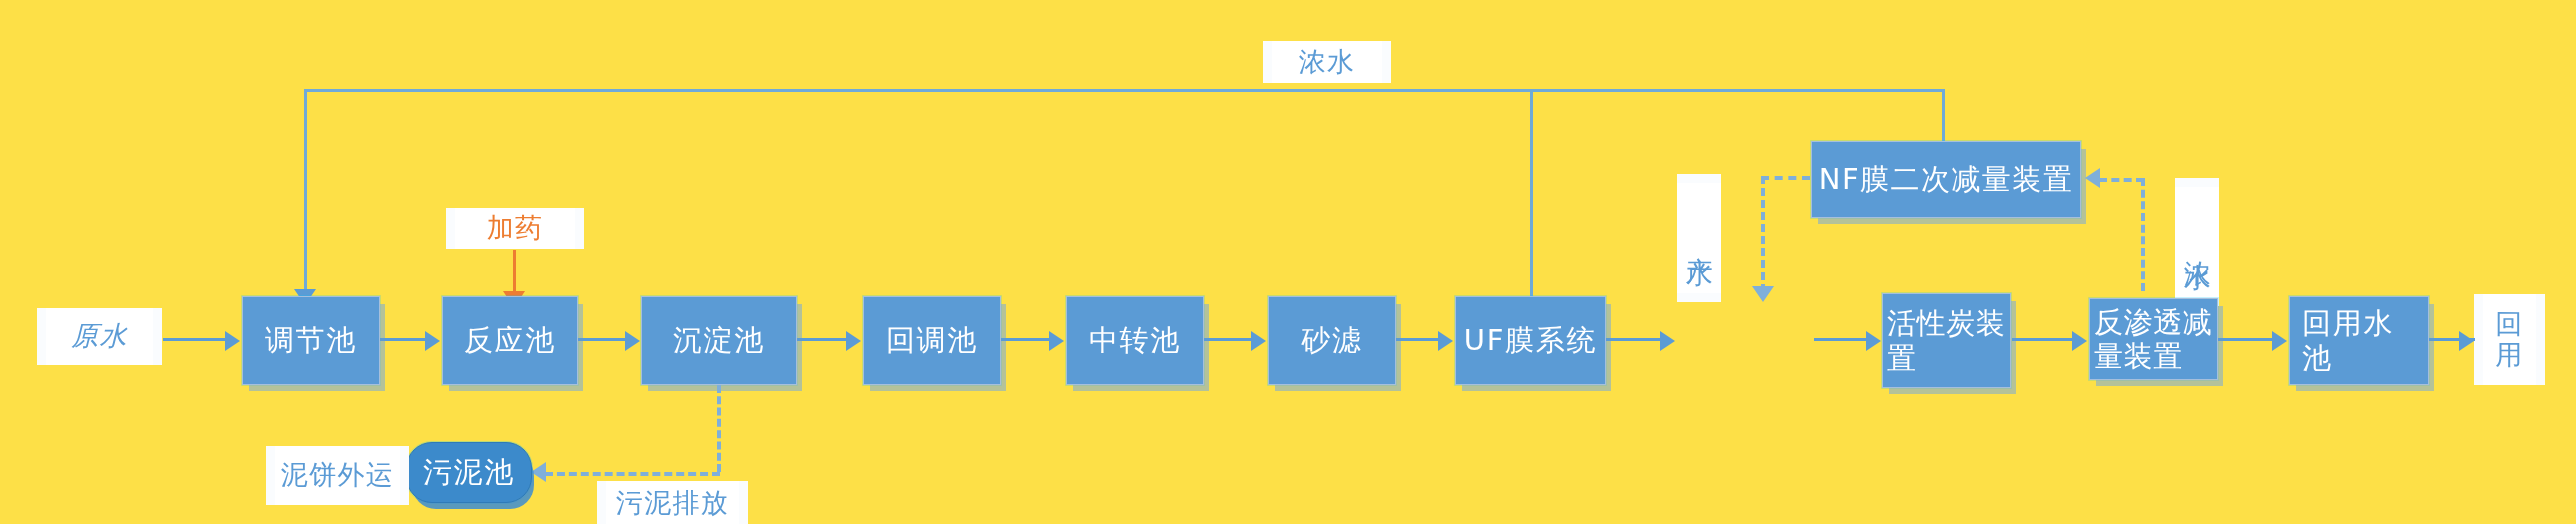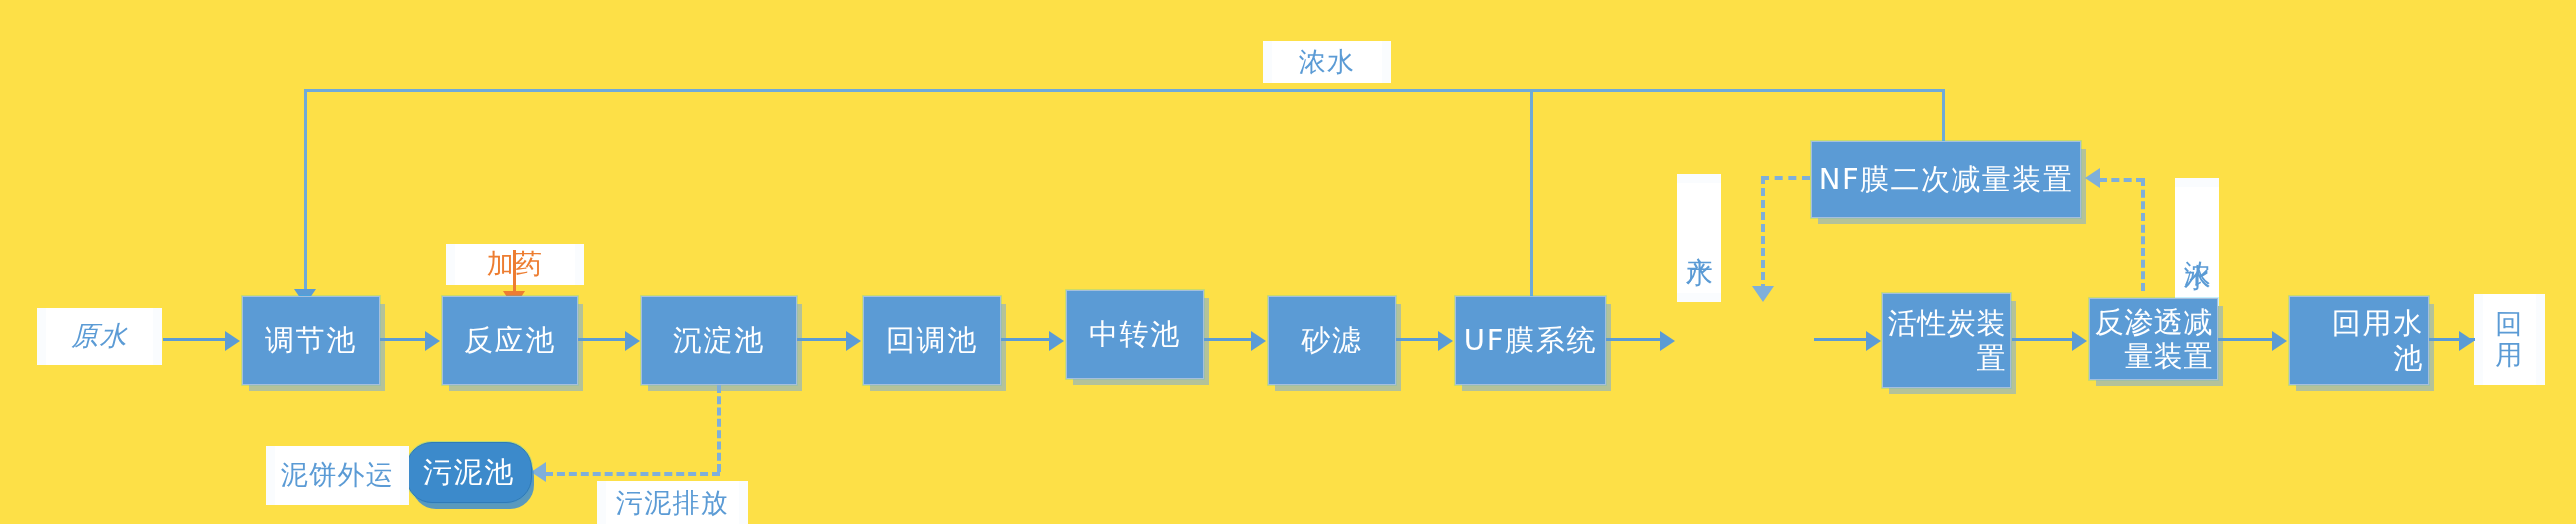--- a/index.html
+++ b/index.html
@@ -19,21 +19,21 @@
   
   .node {
     position: absolute;
     box-sizing: border-box;
     background: #5B9BD5;
     border: 1px solid #A6BFDC;
     color: #FFFFFF;
     display: flex;
     align-items: center;
     justify-content: center;
-    text-align: right;
+    text-align: left;
     line-height: 1.18;
     letter-spacing: 0.06em;
     font-size: 29px;
     box-shadow: 6px 7px 0 -1px rgba(120,170,220,0.55),
                 0 0 0 1px rgba(0,200,255,0.20);
   }
   .node .lbl { display: block; padding: 0 4px; }
 
   
   .node.two-line { letter-spacing: 0.02em; }
@@ -59,21 +59,21 @@
     display: flex;
     align-items: center;
     justify-content: center;
     text-align: center;
     font-size: 27px;
     letter-spacing: 0.05em;
     line-height: 1.12;
     border-left: 9px solid #FAFCFE;
     border-right: 9px solid #FAFCFE;
   }
-  .tag.orange { color: #ED7D31; margin-top: 36px; }
+  .tag.orange { color: #ED7D31; }
   .tag.vert {
     writing-mode: vertical-rl;
     letter-spacing: 0.12em;
     border-left: 0; border-right: 0;
     border-top: 9px solid #FAFCFE;
     border-bottom: 9px solid #FAFCFE;
   }
 
   
   .hline, .vline {
@@ -186,21 +186,21 @@
   </div>
 
   <div class="node" style="left:641px; top:296px; width:156px; height:89px;">
     <span class="lbl">沉淀池</span>
   </div>
 
   <div class="node" style="left:863px; top:296px; width:138px; height:89px;">
     <span class="lbl">回调池</span>
   </div>
 
-  <div class="node" style="left:1066px; top:290px; width:138px; height:89px;">
+  <div class="node" style="left:1066px; top:296px; width:138px; height:89px;">
     <span class="lbl">中转池</span>
   </div>
 
   <div class="node" style="left:1268px; top:296px; width:128px; height:89px;">
     <span class="lbl">砂滤</span>
   </div>
 
   <div class="node" style="left:1455px; top:296px; width:151px; height:89px;">
     <span class="lbl">UF膜系统</span>
   </div>

